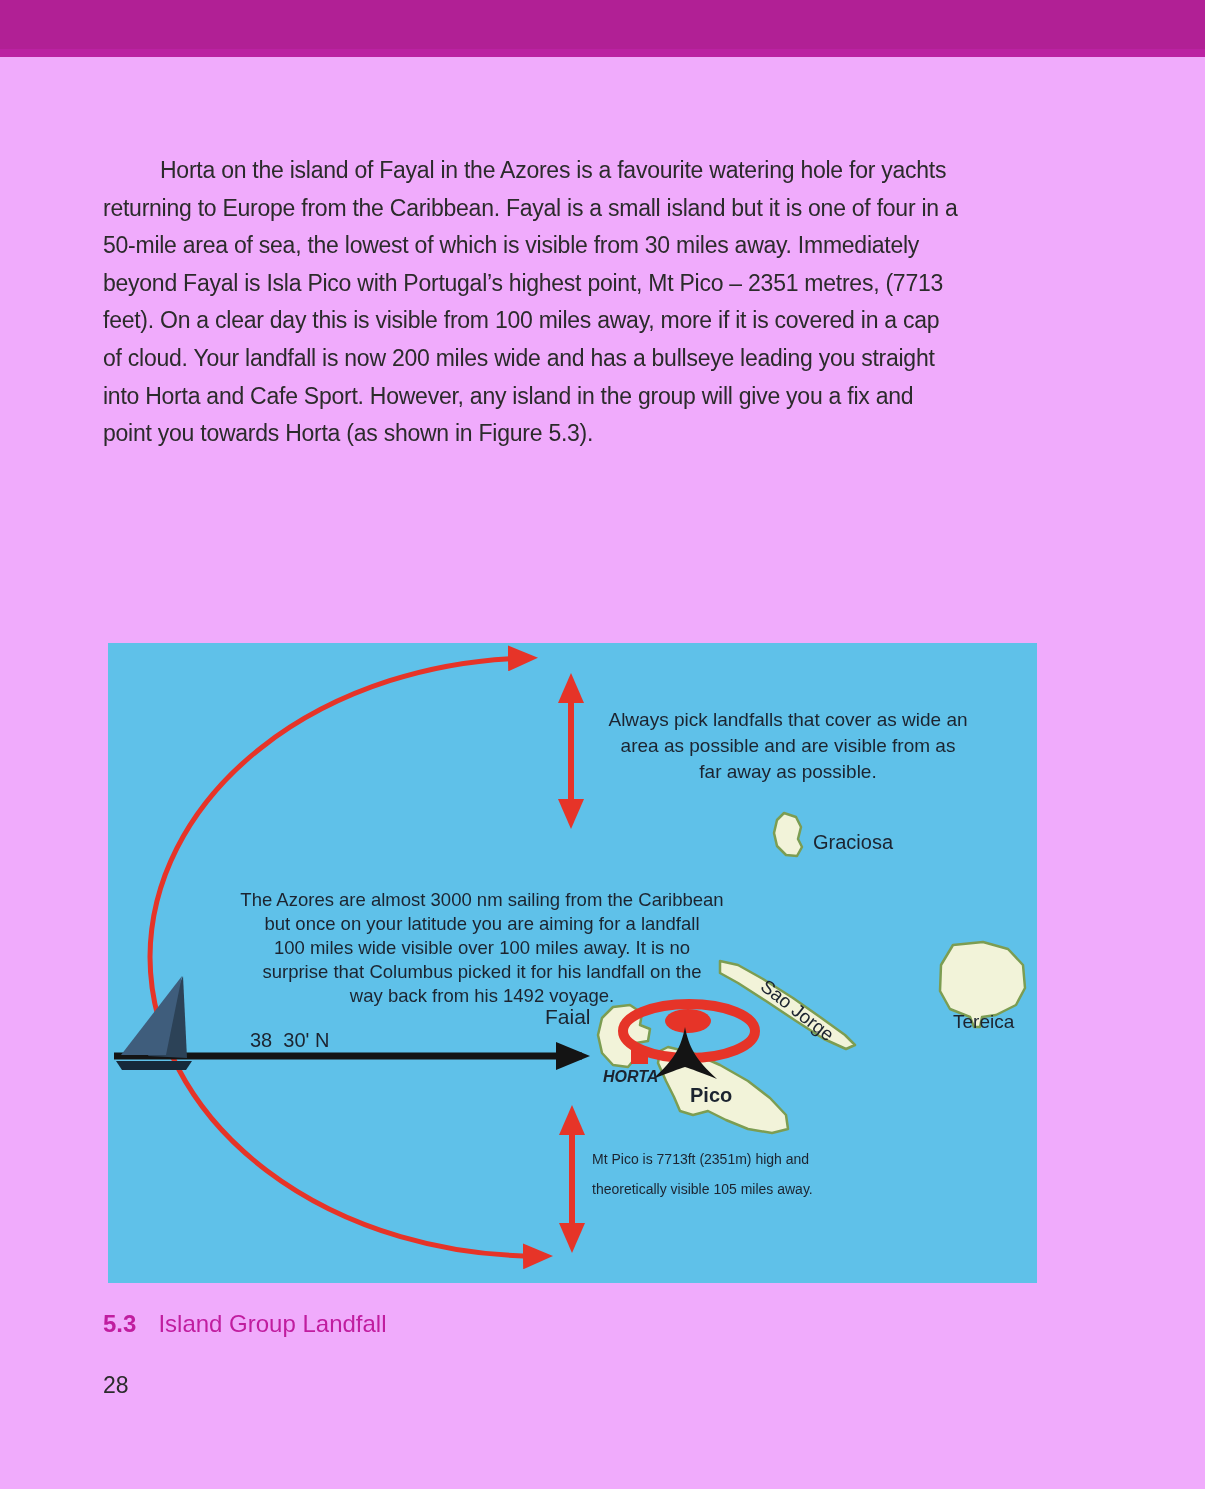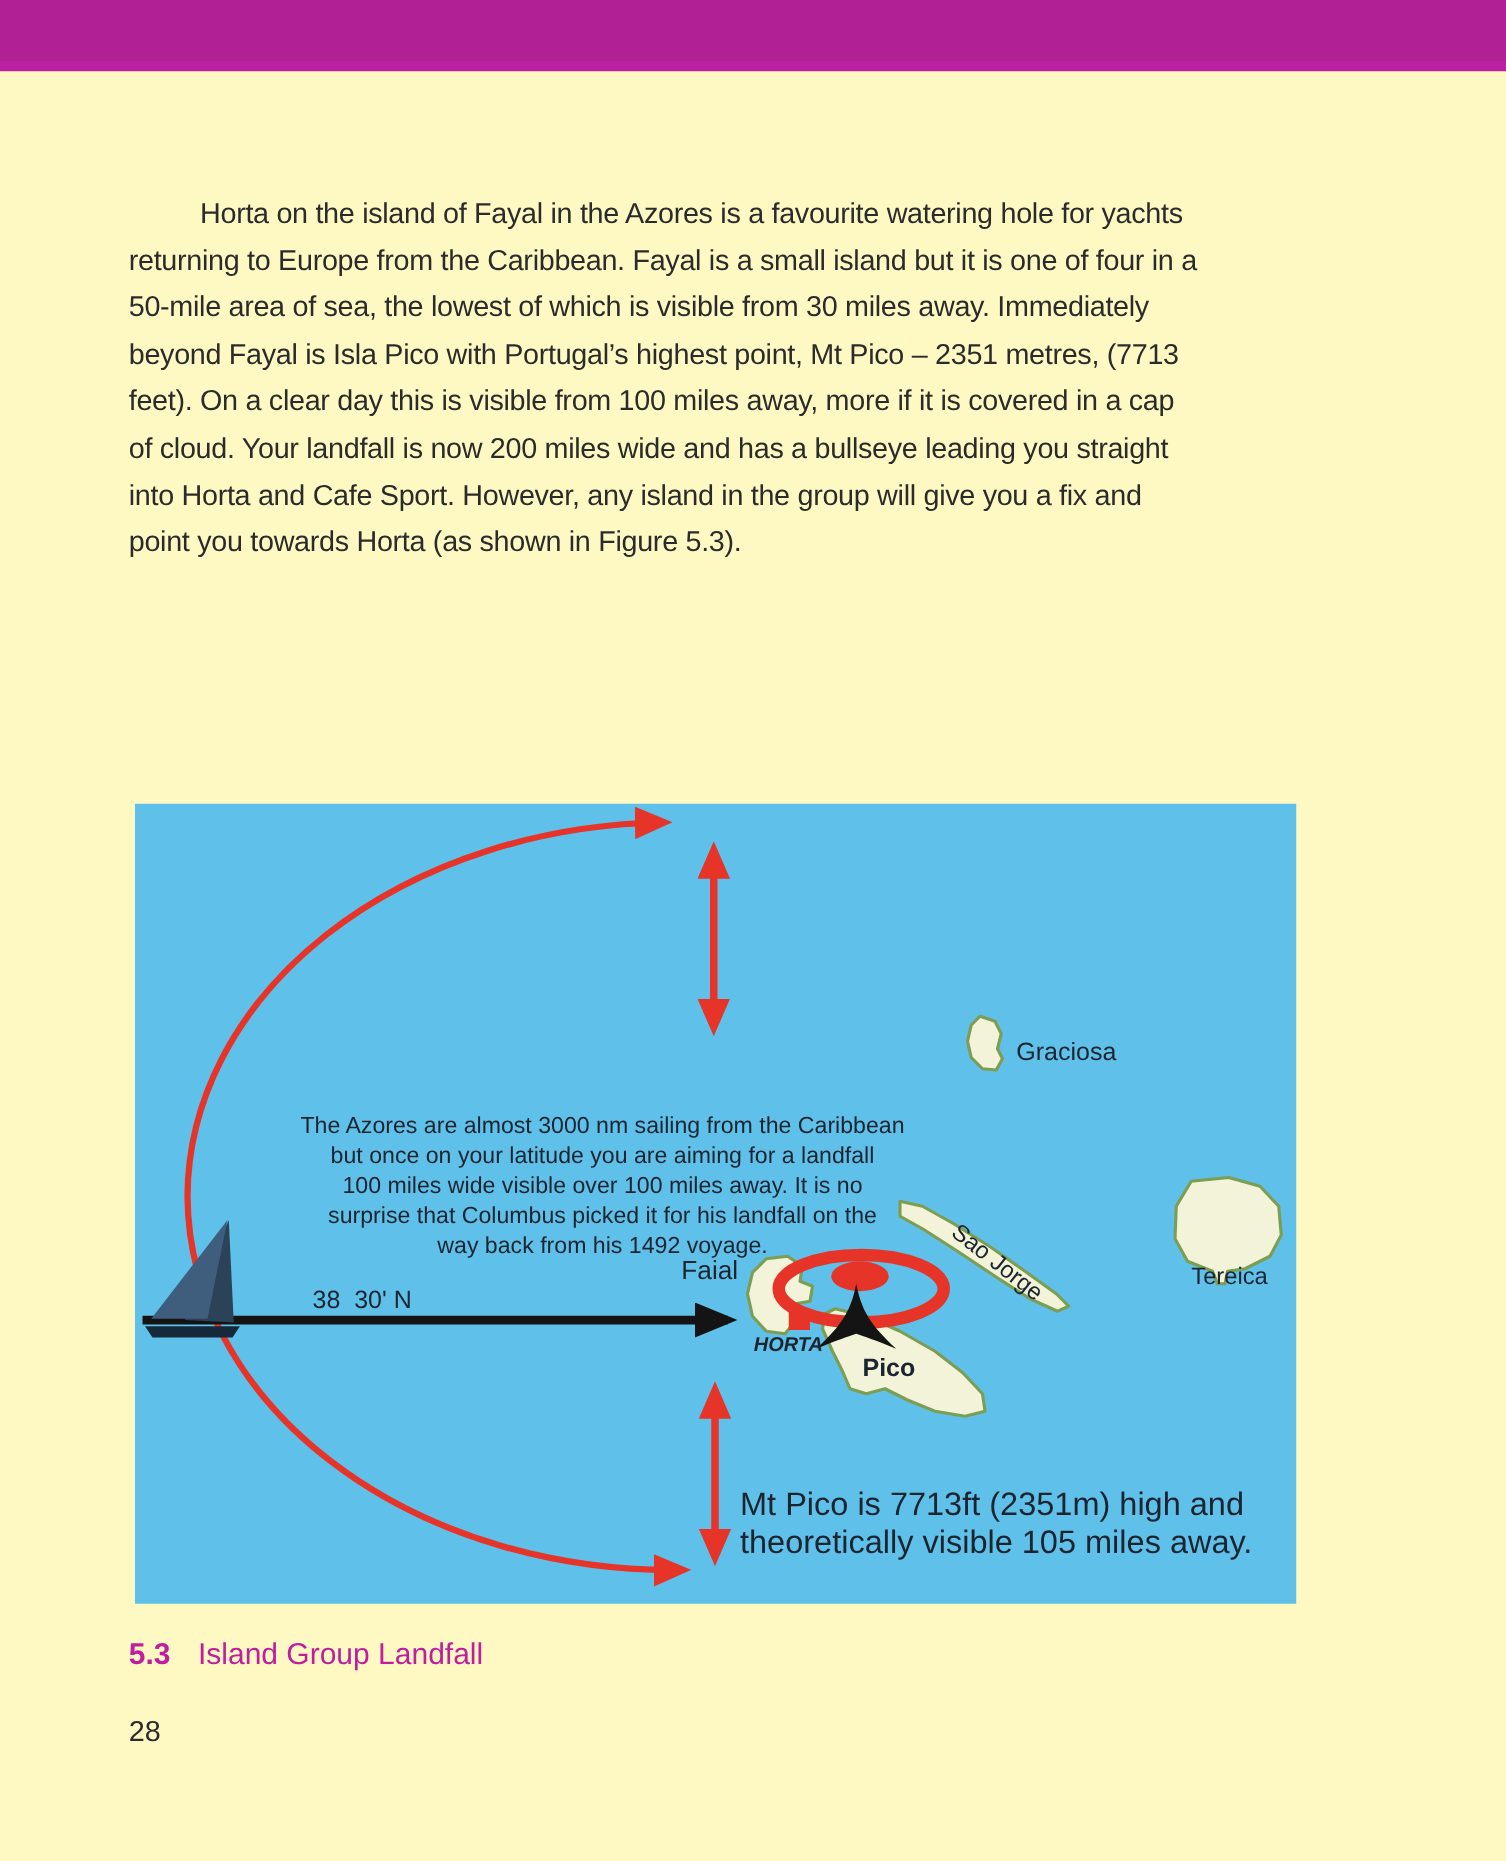--- a/index.html
+++ b/index.html
@@ -1,36 +1,36 @@
 <!DOCTYPE html>
 <html style="--header-bar: #b12095; --header-bar-edge: #bb22a2; --figure-bg: #5fc1e9; --red: #e63428; --island-fill: #f2f3d9; --island-stroke: #7c9d52; --ink: #141414; --annotation: #1c2430; --caption: #c01d9f; --body-text: #2b2b2b; --sail-dark: #2c4257; --sail-mid: #3f5d7c; --hull: #16293a;"><head>
 <meta charset="utf-8">
 <style>
   html,body{margin:0;padding:0;background:#ffffff;}
-  .page{position:relative;width:1205px;height:1489px;background:#fef9c3;overflow:hidden;
+  .page{position:relative;width:1205px;height:1489px;background:#f0abfc;overflow:hidden;
         font-family:"Liberation Sans", sans-serif;}
 
   .topbar{position:absolute;left:0;top:0;width:1205px;height:57px;
           background:linear-gradient(to bottom,
             var(--header-bar,#b12095) 0 49px,
             var(--header-bar-edge,#bb22a2) 49px 57px);}
 
   .article{position:absolute;left:103px;top:152px;width:1000px;
            color:var(--body-text,#2b2b2b);font-size:23px;line-height:37.6px;
            letter-spacing:-0.25px;}
   .article p{margin:0;white-space:pre;text-indent:57px;}
 
   .fig{position:absolute;left:108px;top:643px;width:929px;height:640px;margin:0;
        background:var(--figure-bg,#5fc1e9);}
   .fig svg{position:absolute;left:0;top:0;}
 
   .ann{position:absolute;white-space:pre;color:var(--annotation,#1c2430);}
   .ann-top{left:480px;top:64px;width:400px;text-align:center;font-size:19px;line-height:26px;}
   .ann-center{left:100px;top:245px;width:548px;text-align:center;font-size:18.5px;line-height:24px;}
-  .ann-bottom{left:484px;top:501px;width:390px;text-align:left;font-size:26px;line-height:30px;margin-top:44px;}
+  .ann-bottom{left:484px;top:501px;width:390px;text-align:left;font-size:14px;line-height:30px;}
 
   .fig-label{position:absolute;white-space:pre;color:var(--annotation,#1c2430);font-size:20px;}
   .lbl-latitude{left:142px;top:386px;}
   .lbl-graciosa{left:705px;top:188px;}
   .lbl-faial{left:437px;top:362px;font-size:21px;}
   .lbl-horta{left:495px;top:425px;font-size:16px;font-style:italic;font-weight:bold;}
   .lbl-pico{left:582px;top:441px;font-weight:bold;}
   .lbl-saojorge{left:655px;top:330px;font-size:19px;transform:rotate(38deg);transform-origin:left center;}
   .lbl-tereica{left:845px;top:324px;font-size:19px;margin-top:44px;}
 
@@ -92,20 +92,23 @@
       <polygon points="560,404 585,410 612,422 640,438 662,455 678,472 680,486 664,490 640,486 618,477 600,468 585,472 572,468 566,454 558,438 550,420 552,408" style="fill:var(--island-fill,#f2f3d9);stroke:var(--island-stroke,#7c9d52);stroke-width:2.5;stroke-linejoin:round"></polygon>
 
       <rect x="523" y="404" width="17" height="17" style="fill:var(--red,#e63428)"></rect>
 
       <ellipse cx="581" cy="388" rx="66" ry="27" style="fill:none;stroke:var(--red,#e63428);stroke-width:10"></ellipse>
       <ellipse cx="580" cy="378" rx="23" ry="12" style="fill:var(--red,#e63428)"></ellipse>
 
       <path d="M 577 384 C 581 404 587 416 609 436 C 592 429 583 426 577 424 C 571 426 562 429 545 436 C 567 416 573 404 577 384 Z" style="fill:var(--ink,#141414)"></path>
     </svg>
 
+    <div class="ann ann-top">Always pick landfalls that cover as wide an
+area as possible and are visible from as
+far away as possible.</div>
     <div class="ann ann-center">The Azores are almost 3000 nm sailing from the Caribbean
 but once on your latitude you are aiming for a landfall
 100 miles wide visible over 100 miles away. It is no
 surprise that Columbus picked it for his landfall on the
 way back from his 1492 voyage.</div>
     <div class="ann ann-bottom">Mt Pico is 7713ft (2351m) high and
 theoretically visible 105 miles away.</div>
 
     <div class="fig-label lbl-latitude">38  30' N</div>
     <div class="fig-label lbl-graciosa">Graciosa</div>

